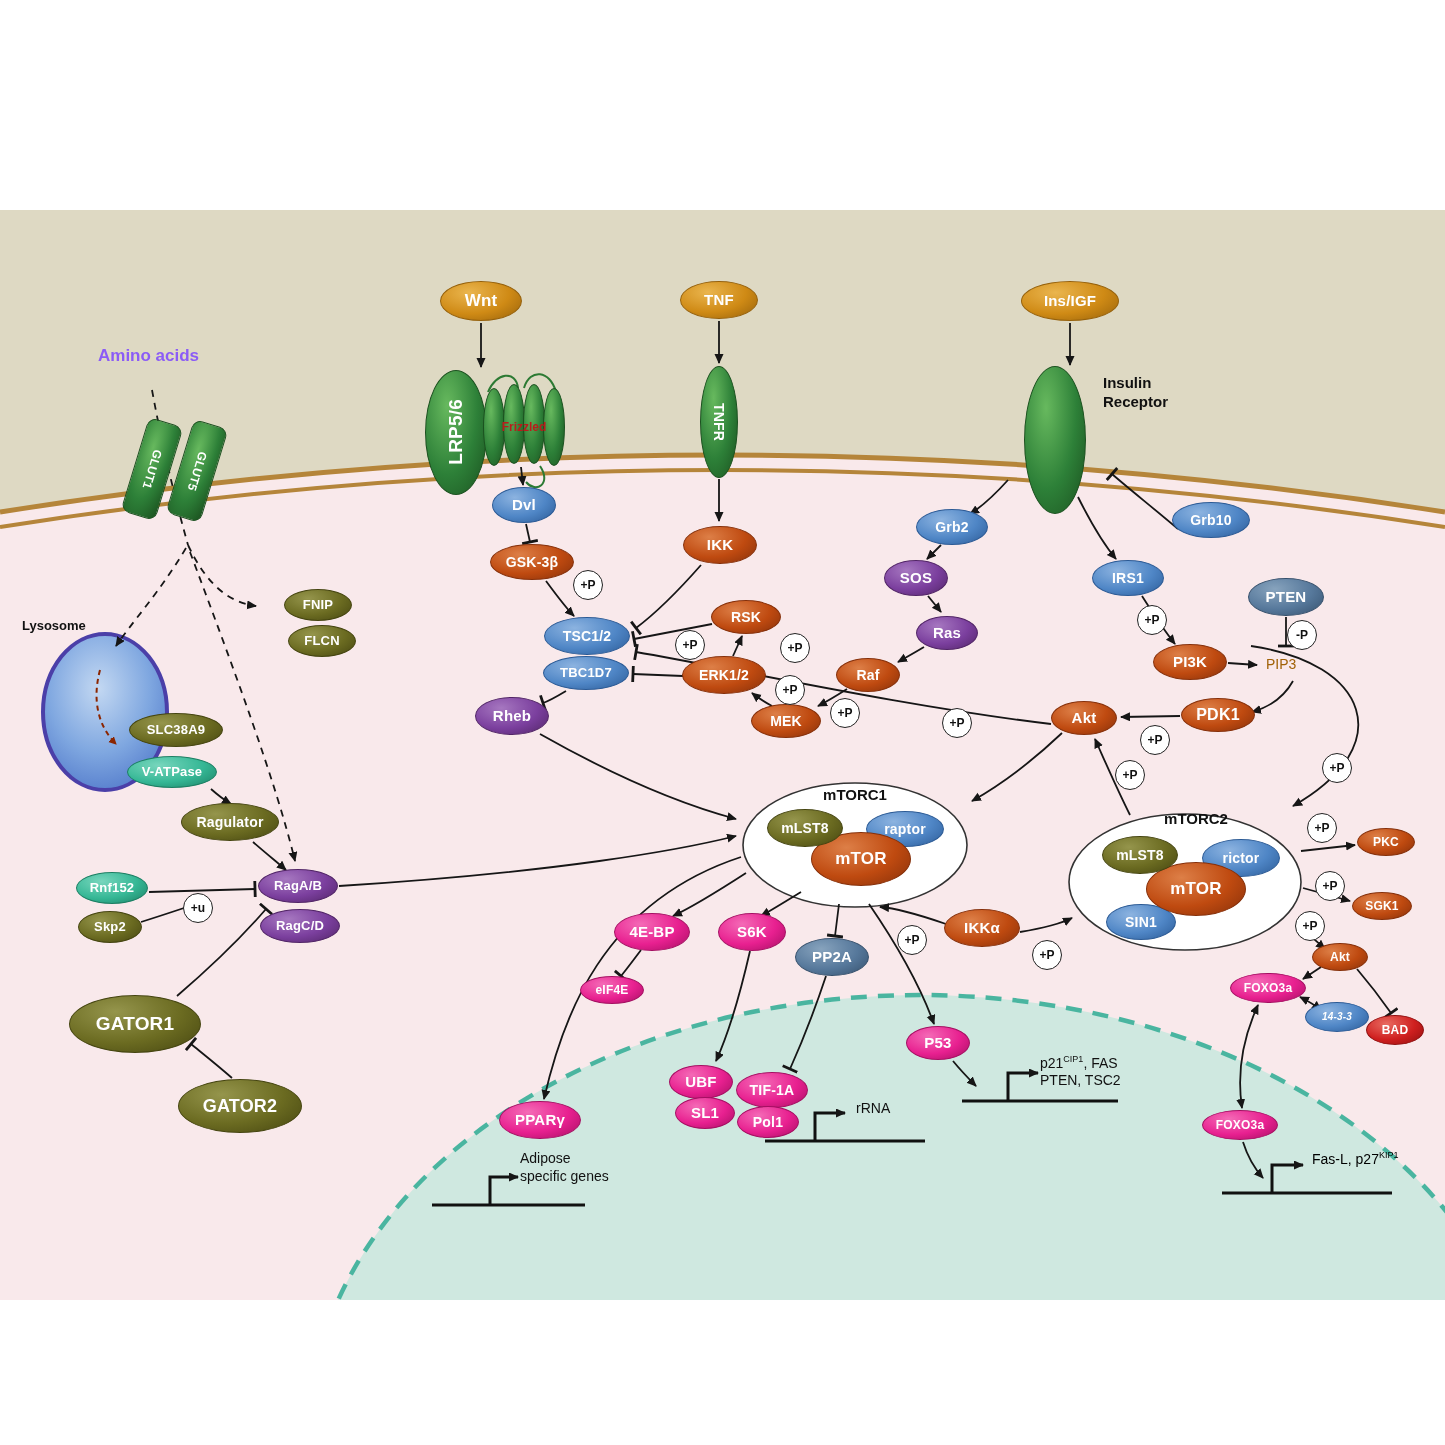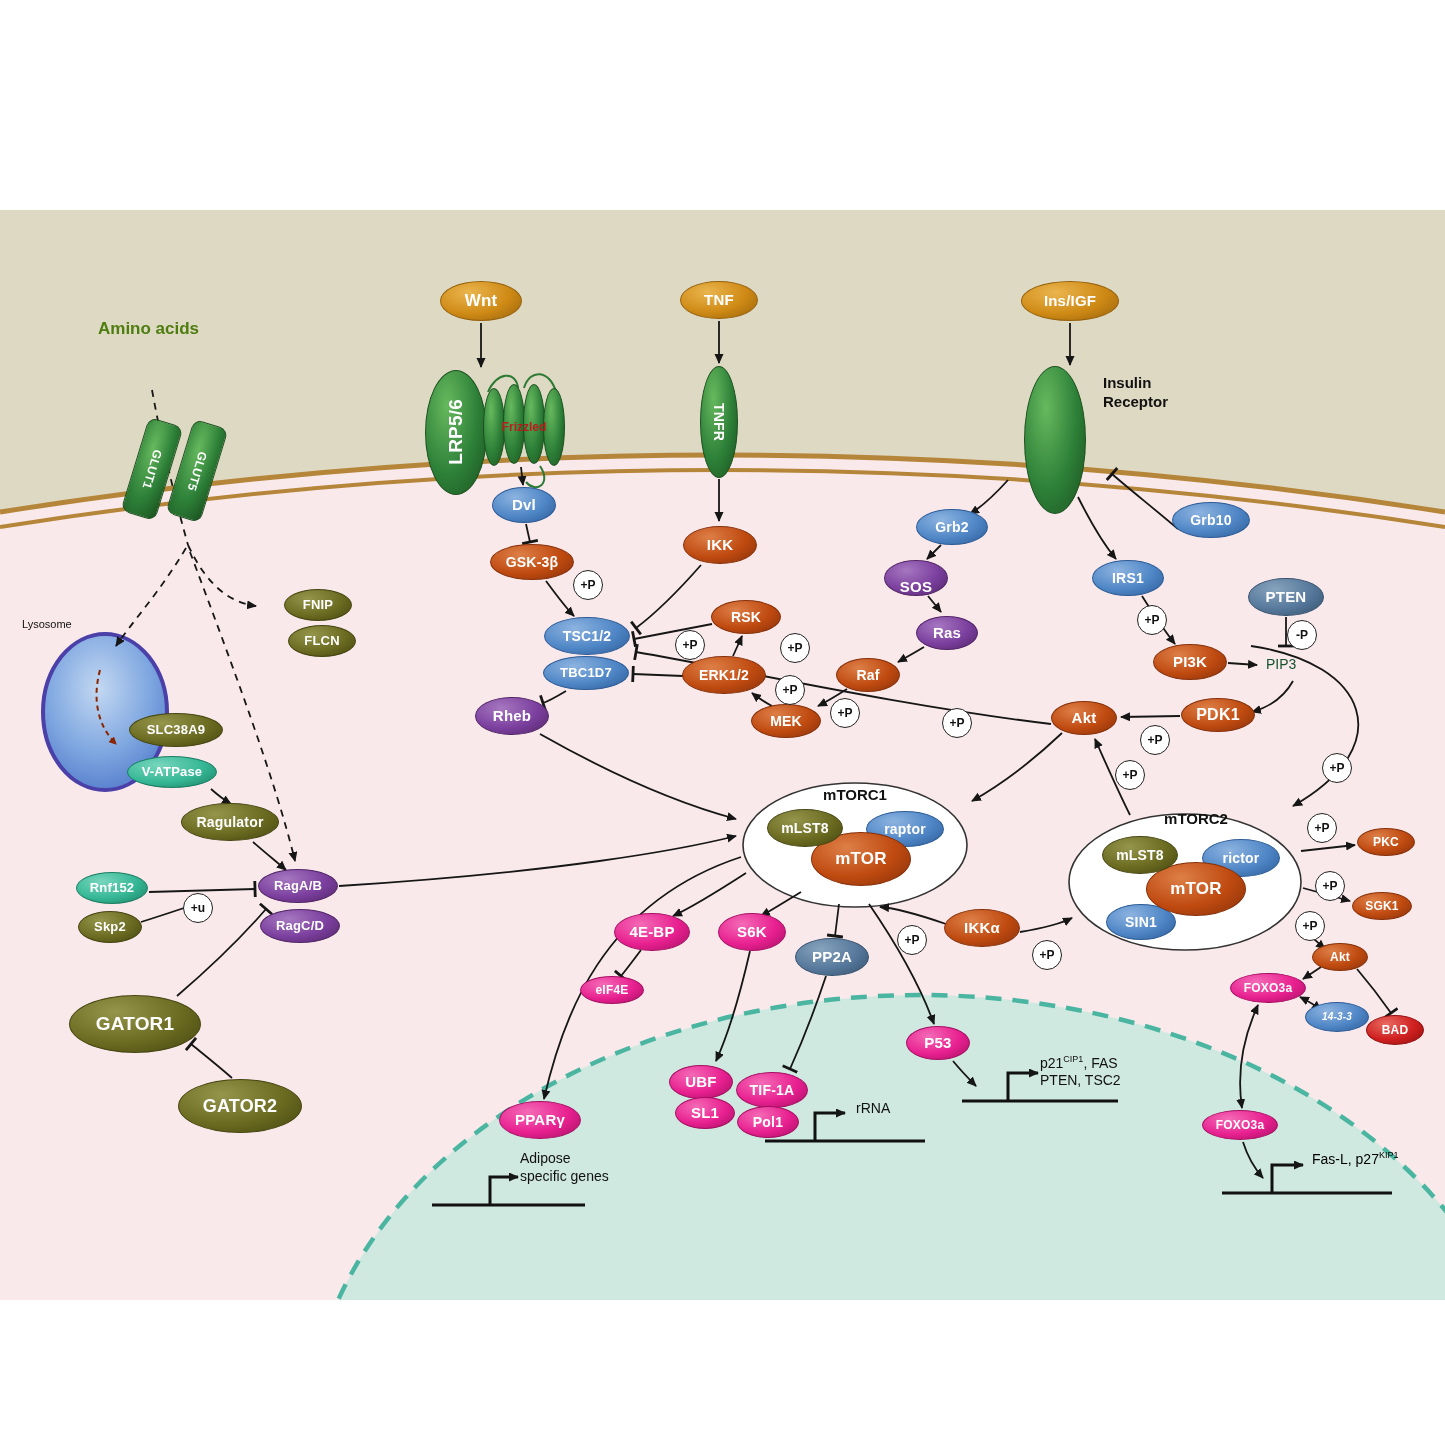--- a/index.html
+++ b/index.html
@@ -261,21 +261,21 @@
       </div>
       <div class="node" style="left: 1312px; top: 943px; width: 56px; height: 28px; font-size: 12px; background: radial-gradient(at 35% 28%, rgb(221, 127, 71) 0%, rgb(191, 74, 16) 55%, rgb(134, 48, 10) 100%); border: 1.5px solid rgb(134, 48, 10);">
         <span>Akt</span>
       </div>
       <div class="node" style="left: 811px; top: 832px; width: 100px; height: 54px; font-size: 17px; background: radial-gradient(at 35% 28%, rgb(221, 127, 71) 0%, rgb(191, 74, 16) 55%, rgb(134, 48, 10) 100%); border: 1.5px solid rgb(134, 48, 10);">
         <span>mTOR</span>
       </div>
       <div class="node" style="left: 1146px; top: 862px; width: 100px; height: 54px; font-size: 17px; background: radial-gradient(at 35% 28%, rgb(221, 127, 71) 0%, rgb(191, 74, 16) 55%, rgb(134, 48, 10) 100%); border: 1.5px solid rgb(134, 48, 10);">
         <span>mTOR</span>
       </div>
-      <div class="node" style="left: 884px; top: 560px; width: 64px; height: 36px; font-size: 15px; background: radial-gradient(at 35% 28%, rgb(166, 119, 192) 0%, rgb(123, 63, 158) 55%, rgb(82, 37, 103) 100%); border: 1.5px solid rgb(82, 37, 103); align-items: flex-end;">
+      <div class="node" style="left: 884px; top: 560px; width: 64px; height: 36px; font-size: 15px; background: radial-gradient(at 35% 28%, rgb(166, 119, 192) 0%, rgb(123, 63, 158) 55%, rgb(82, 37, 103) 100%); border: 1.5px solid rgb(82, 37, 103);">
         <span>SOS</span>
       </div>
       <div class="node" style="left: 916px; top: 616px; width: 62px; height: 34px; font-size: 15px; background: radial-gradient(at 35% 28%, rgb(166, 119, 192) 0%, rgb(123, 63, 158) 55%, rgb(82, 37, 103) 100%); border: 1.5px solid rgb(82, 37, 103);">
         <span>Ras</span>
       </div>
       <div class="node" style="left: 475px; top: 697px; width: 74px; height: 38px; font-size: 15px; background: radial-gradient(at 35% 28%, rgb(166, 119, 192) 0%, rgb(123, 63, 158) 55%, rgb(82, 37, 103) 100%); border: 1.5px solid rgb(82, 37, 103);">
         <span>Rheb</span>
       </div>
       <div class="node" style="left: 258px; top: 869px; width: 80px; height: 34px; font-size: 13px; background: radial-gradient(at 35% 28%, rgb(166, 119, 192) 0%, rgb(123, 63, 158) 55%, rgb(82, 37, 103) 100%); border: 1.5px solid rgb(82, 37, 103);">
         <span>RagA/B</span>
@@ -400,31 +400,31 @@
         <span>+P</span>
       </div>
       <div class="badge" style="left: 897px; top: 925px;">
         <span>+P</span>
       </div>
       <div class="badge" style="left: 183px; top: 893px;">
         <span>+u</span>
       </div>
     </div>
 <div id="label-layer">
-      <div class="label" style="left: 98px; top: 318px; font-size: 17px; font-weight: 700; color: #4d7c0f;">
+      <div class="label" style="left: 98px; top: 345px; font-size: 17px; font-weight: 700; color: #8b5cf6;">
         <div><span>Amino acids</span></div>
       </div>
-      <div class="label" style="left: 22px; top: 618px; font-size: 11px; font-weight: 400; color: rgb(17, 17, 17);">
+      <div class="label" style="left: 22px; top: 618px; font-size: 13px; font-weight: 700; color: rgb(17, 17, 17);">
         <div><span>Lysosome</span></div>
       </div>
       <div class="label" style="left: 1103px; top: 374px; font-size: 15px; font-weight: 700; color: rgb(17, 17, 17);">
         <div><span>Insulin</span></div>
         <div><span>Receptor</span></div>
       </div>
-      <div class="label" style="left: 1266px; top: 656px; font-size: 14px; font-weight: 400; color: #14532d;">
+      <div class="label" style="left: 1266px; top: 656px; font-size: 14px; font-weight: 400; color: #a16207;">
         <div><span>PIP3</span></div>
       </div>
       <div class="label" style="left: 855px; top: 786px; transform: translateX(-50%); font-size: 15px; font-weight: 700; color: rgb(17, 17, 17);">
         <div><span>mTORC1</span></div>
       </div>
       <div class="label" style="left: 1196px; top: 810px; transform: translateX(-50%); font-size: 15px; font-weight: 700; color: rgb(17, 17, 17);">
         <div><span>mTORC2</span></div>
       </div>
       <div class="label" style="left: 856px; top: 1100px; font-size: 14px; font-weight: 400; color: rgb(17, 17, 17);">
         <div><span>rRNA</span></div>

